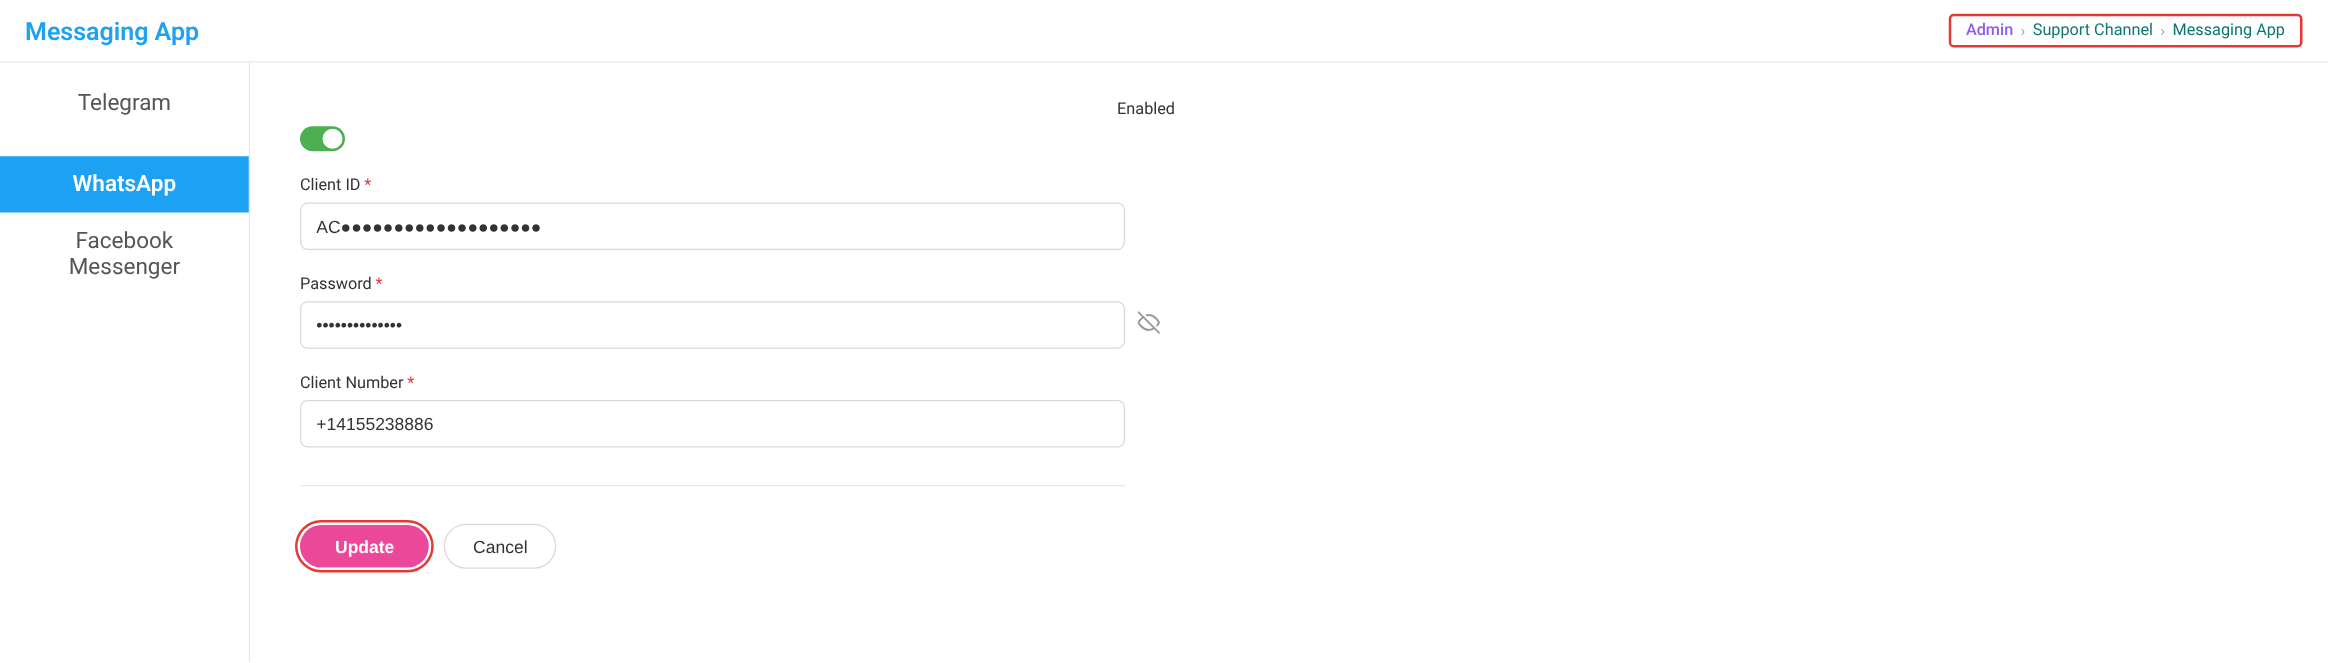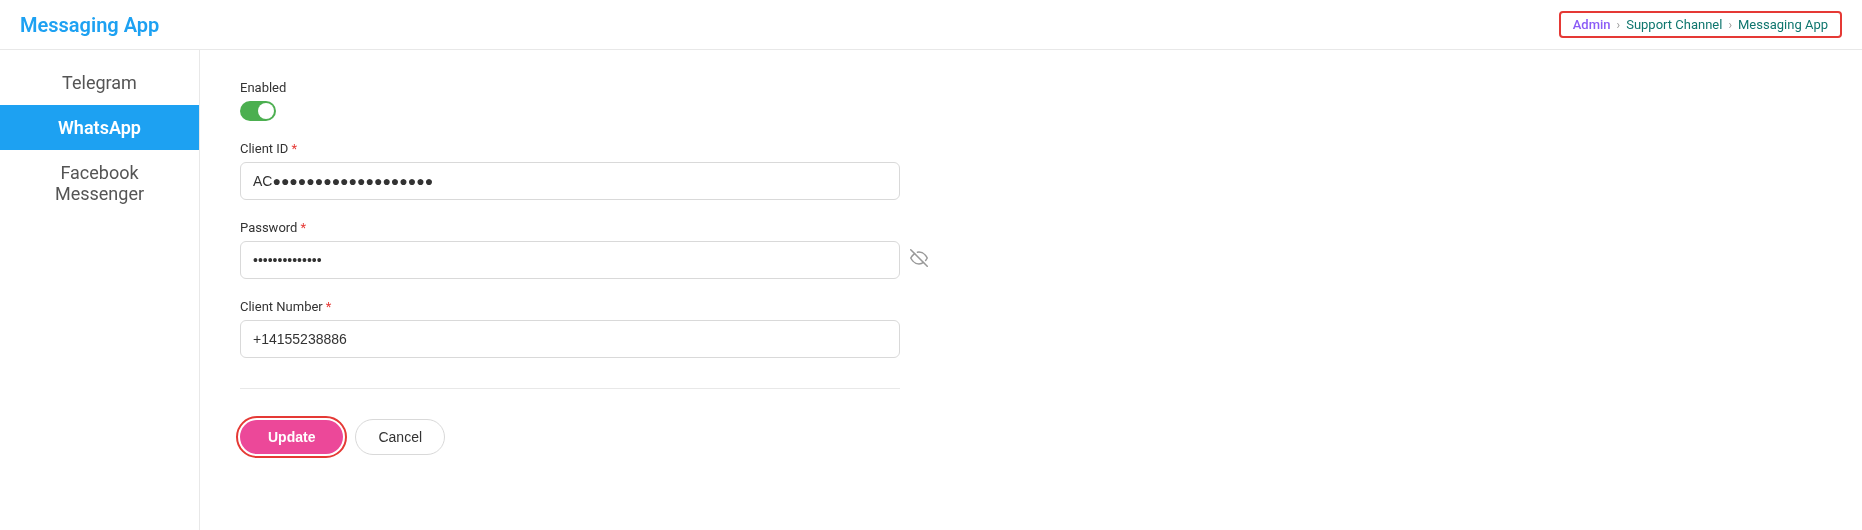--- a/index.html
+++ b/index.html
@@ -63,20 +63,21 @@
       padding: 12px 20px;
       cursor: pointer;
       font-size: 18px;
       color: #555;
       text-align: center;
     }
     .sidebar-item.active {
       background: #1da1f2;
       color: #fff;
       font-weight: 600;
+      margin-top: 20px;
     }
 
     
     .main {
       flex: 1;
       padding: 30px 40px;
       overflow-y: auto;
     }
 
     
@@ -101,20 +102,21 @@
     }
 
     
     .toggle-row {
       margin-bottom: 20px;
     }
     .toggle-label {
       font-size: 13px;
       color: #333;
       margin-bottom: 6px;
+      text-align: right;
     }
     .toggle-dot {
       width: 36px;
       height: 20px;
       background: #ccc;
       border-radius: 10px;
       position: relative;
       cursor: pointer;
     }
     .toggle-dot.on {

